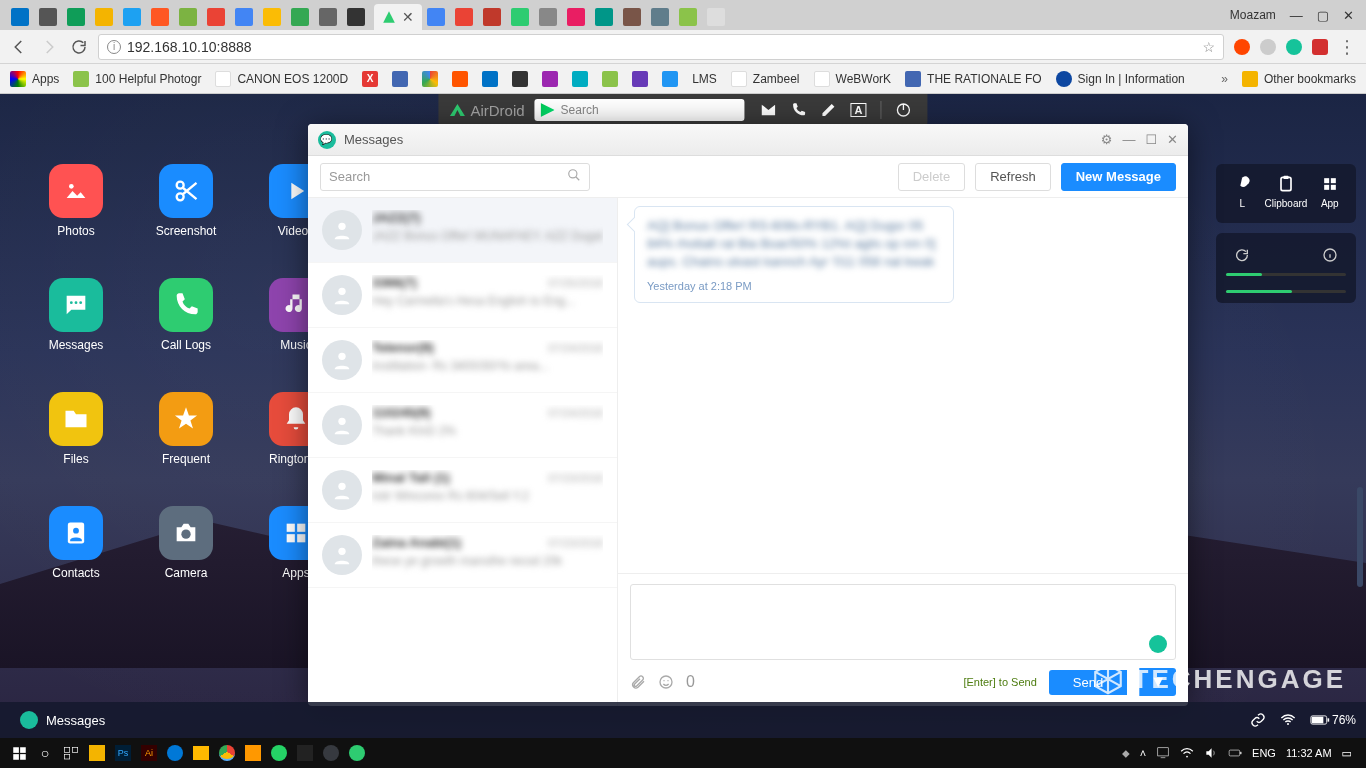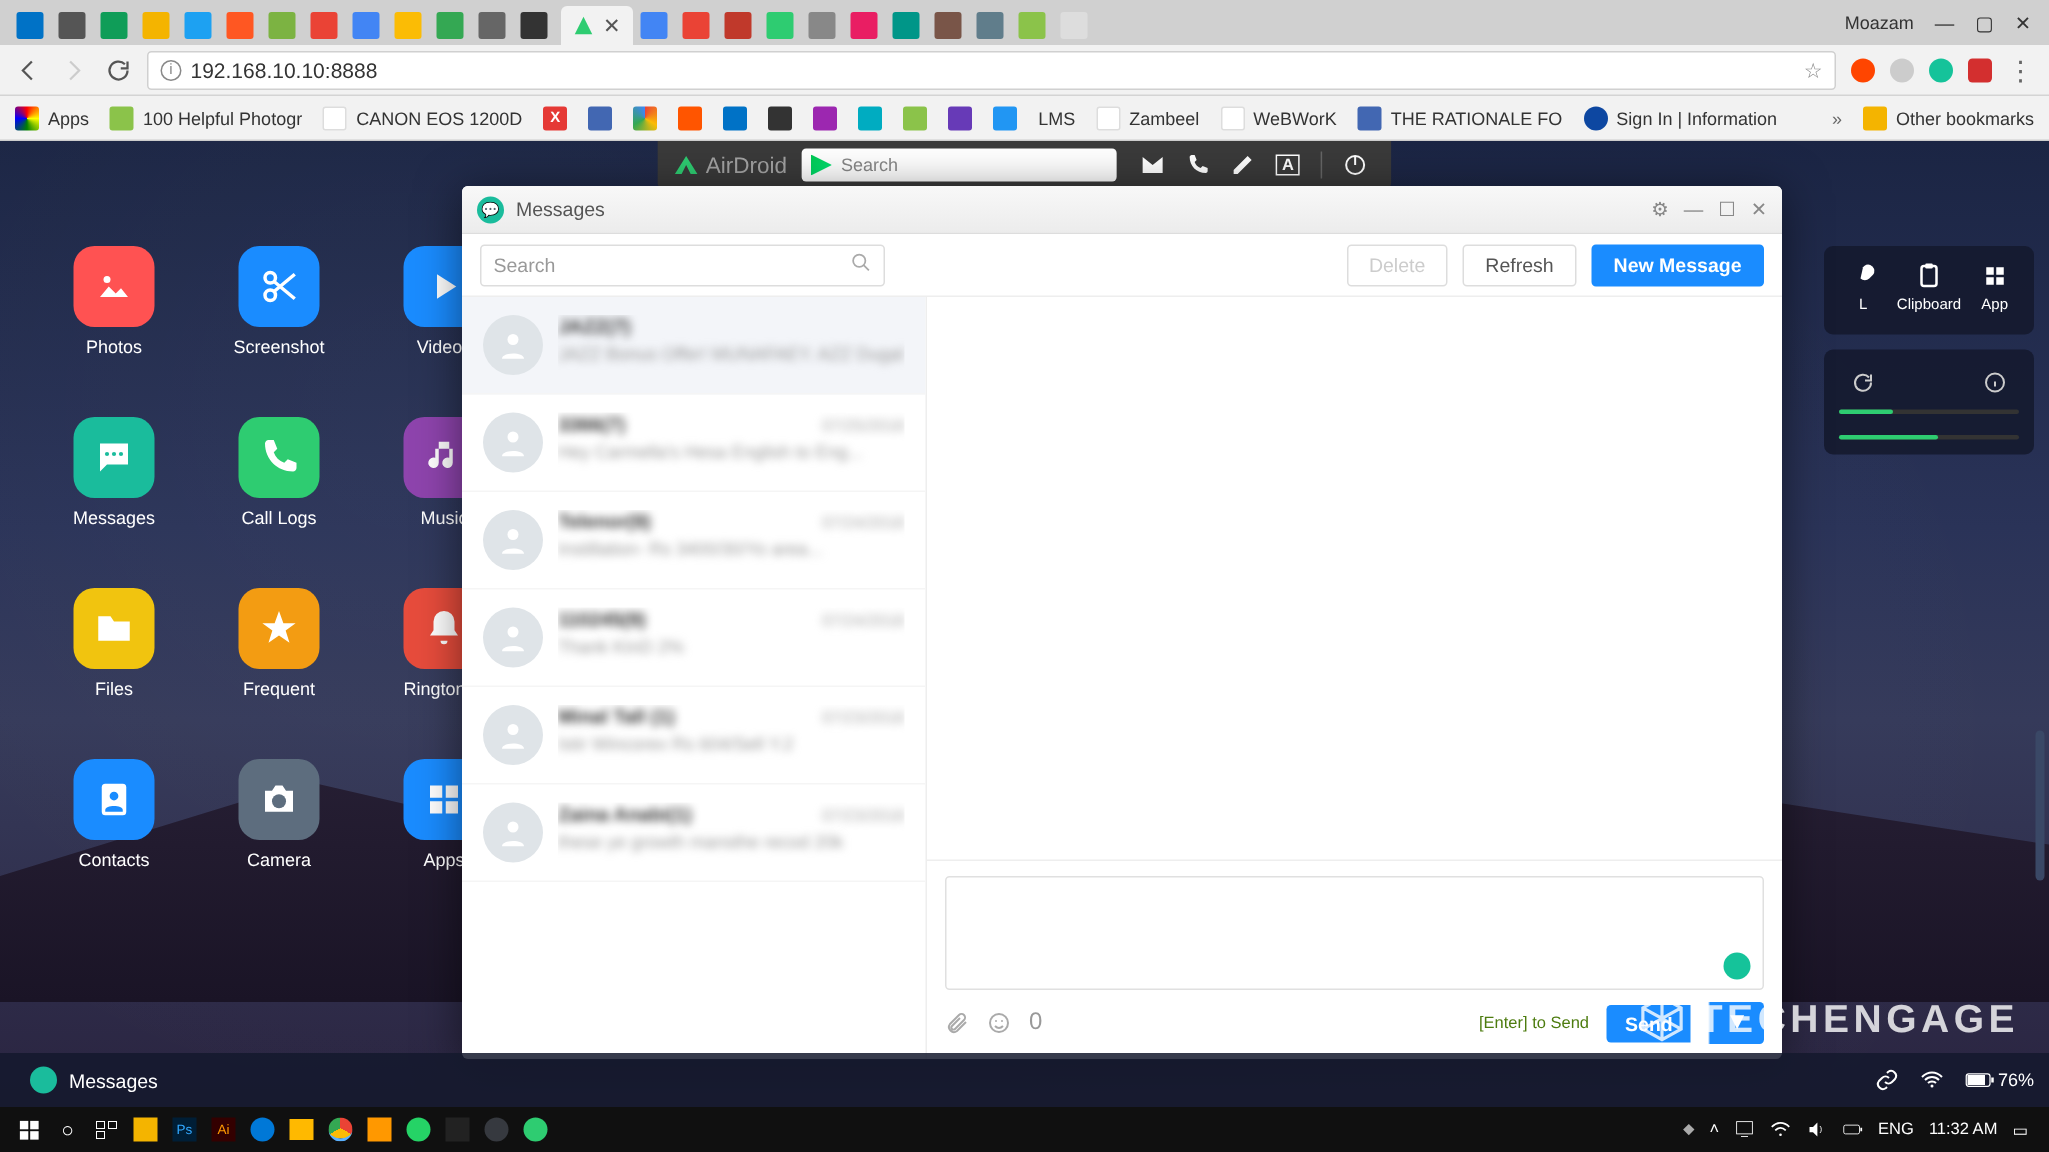--- a/index.html
+++ b/index.html
@@ -94,21 +94,21 @@
 .msgs{flex:1;overflow-y:auto;padding:8px 16px;background:#fff}
 .msg{max-width:320px;border:1px solid #d9e5f2;background:#fff;border-radius:6px;padding:10px 12px;margin-bottom:16px;position:relative}
 .msg::before{content:"";position:absolute;left:-6px;top:12px;width:10px;height:10px;background:#fff;border-left:1px solid #d9e5f2;border-bottom:1px solid #d9e5f2;transform:rotate(45deg)}
 .msg-body{font-size:13px;color:#5a7a9e;line-height:1.4;filter:blur(3px)}
 .msg-time{font-size:11px;color:#7a9bc4;margin-top:8px}
 .compose{border-top:1px solid #eee;padding:10px 12px}
 .compose-box{height:76px;border:1px solid #e0e0e0;border-radius:3px;position:relative}
 .compose-box .grammarly{position:absolute;right:8px;bottom:6px;width:18px;height:18px;border-radius:50%;background:#15c39a}
 .compose-bar{display:flex;align-items:center;gap:12px;margin-top:8px;color:#999}
 .compose-bar .hint{margin-left:auto;font-size:11px;color:#4d7c0f}
-.send-btn{background:#1a8cff;color:#fff;padding:5px 12px;border-radius:3px 0 0 3px;font-size:13px;font-weight:700;cursor:pointer}
+.send-btn{background:#1a8cff;color:#fff;padding:5px 24px;border-radius:3px 0 0 3px;font-size:13px;font-weight:400;cursor:pointer}
 .send-split{background:#1a8cff;color:#fff;padding:5px 10px;border-radius:0 3px 3px 0;border-left:1px solid rgba(255,255,255,.3);cursor:pointer}
 
 
 .ad-taskbar{position:absolute;bottom:0;left:0;right:0;height:36px;background:rgba(20,25,45,.85);display:flex;align-items:center;padding:0 10px;color:#fff;font-size:13px}
 .ad-taskbar .titem{display:flex;align-items:center;gap:8px;padding:4px 10px;border-radius:3px;cursor:pointer}
 .ad-taskbar .ticon{width:18px;height:18px;background:#1abc9c;border-radius:50%}
 .ad-taskbar .tright{margin-left:auto;display:flex;gap:14px;align-items:center;font-size:12px}
 .watermark{position:absolute;right:20px;bottom:42px;color:rgba(255,255,255,.8);font-size:26px;font-weight:700;letter-spacing:3px;display:flex;align-items:center;gap:8px}
 
 
@@ -570,20 +570,24 @@
               <div class="convo-row1">
                 <span class="convo-name blur">Zaina Anabi(1)</span>
                 <span class="convo-time blur">07/23/2018</span>
               </div>
               <div class="convo-preview blur">these ye growth mansthe recod 20k</div>
             </div>
           </div>
         </div>
       <div class="chat-pane">
         <div class="msgs" id="msg-thread">
+            <div class="msg">
+              <div class="msg-body">AQ] Bonus Offer! RS-608s-RYB1. AQ] Dugsr 05 84% rhottalt ral Bia Boar/50% 12%t agils op nm 0] aups. Chains ulvast kannch Ayr '011 058 nal kwak</div>
+              <div class="msg-time">Yesterday at 2:18 PM</div>
+            </div>
           </div>
         <div class="compose">
           <div class="compose-box">
             <div class="grammarly"></div>
           </div>
           <div class="compose-bar">
             <svg width="16" height="16" viewBox="0 0 24 24">
                 <path fill="none" stroke="#aaa" stroke-width="2" d="M21 11l-9 9a5 5 0 0 1-7-7l9-9a3.5 3.5 0 0 1 5 5l-9 9a2 2 0 0 1-3-3l8-8"></path>
               </svg>
             <svg width="16" height="16" viewBox="0 0 24 24">

